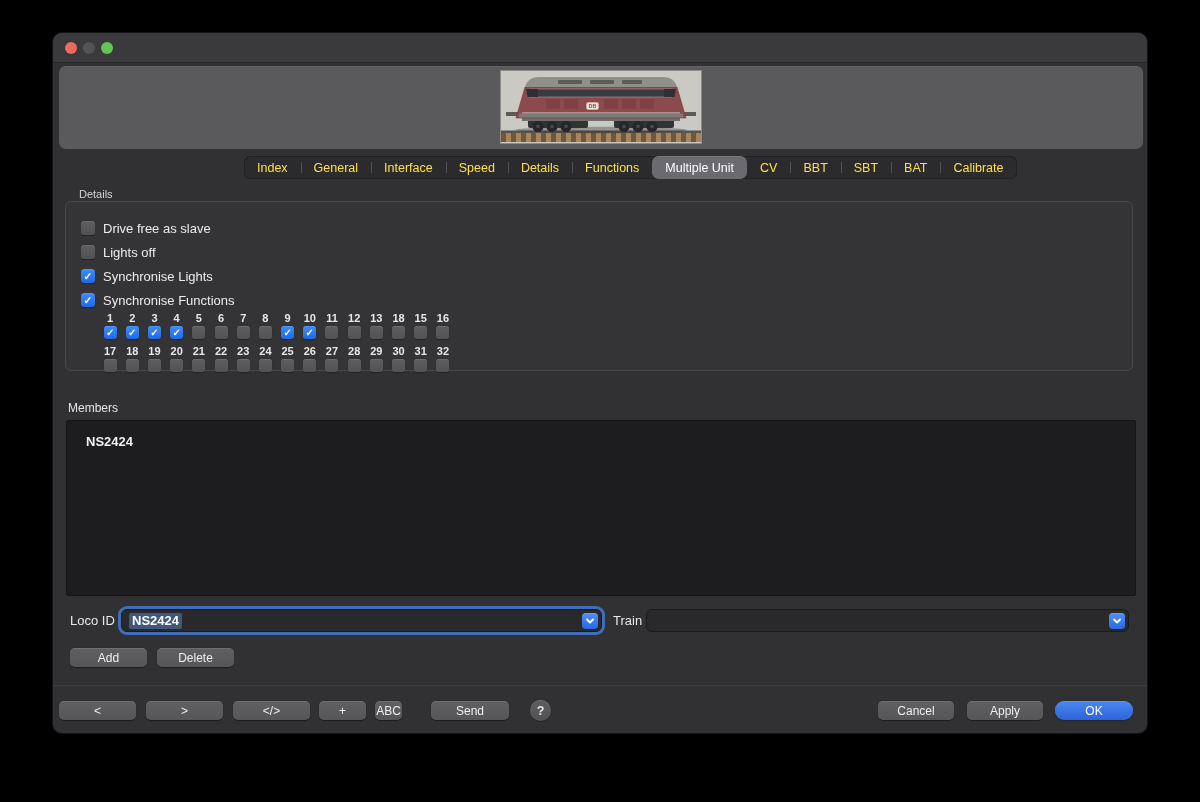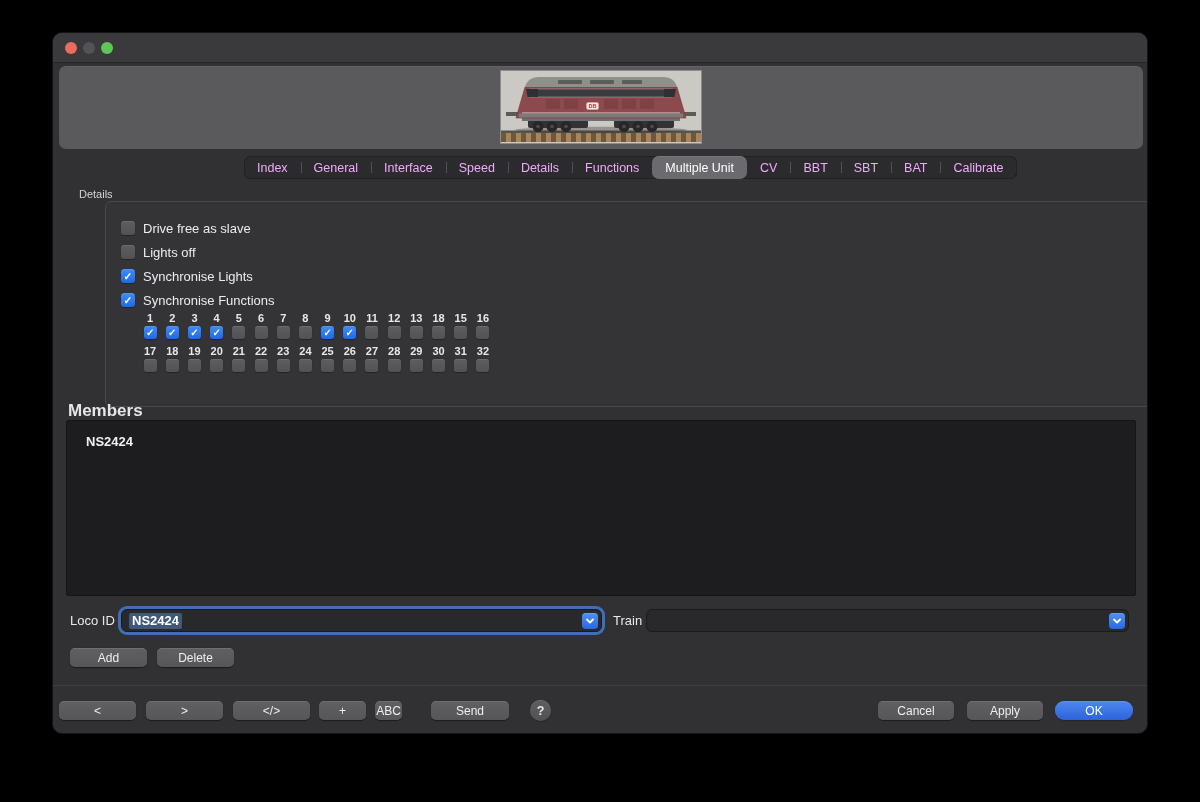--- a/index.html
+++ b/index.html
@@ -25,52 +25,52 @@
   .top-panel { position:absolute; left:6px; top:33px; width:1084px; height:83px;
                background:#5a5a5c; border-radius:7px;
                box-shadow: inset 0 0.5px 0 rgba(255,255,255,.1); }
   .loco-photo { position:absolute; left:50%; top:4px; transform:translateX(-50%); }
 
   
   .tab-bar { position:absolute; left:191px; top:123px; height:23px; display:flex;
              align-items:stretch; background:#2b2b2d; border-radius:7px;
              box-shadow: inset 0 0 0 0.5px rgba(0,0,0,.4); }
   .tab { position:relative; display:flex; align-items:center; padding:0 13px;
-         font-size:12.5px; color:#f0abfc; white-space:nowrap; cursor:default; }
+         font-size:12.5px; color:#fde047; white-space:nowrap; cursor:default; }
   .tab + .tab::before { content:''; position:absolute; left:0; top:6px; bottom:6px;
                         width:1px; background:#515154; }
   .tab.selected { background:#6b6b6f; border-radius:7px; color:#fff;
                   box-shadow: inset 0 0.5px 0 rgba(255,255,255,.18); }
   .tab.selected::before, .tab.selected + .tab::before { display:none; }
 
   
   .group-label { position:absolute; left:26px; top:155px; font-size:11px; color:#d4d4d4; }
-  .groupbox { position:absolute; left:12px; top:168px; width:1068px; height:206px;
-              background:#343436; border:1px solid #49494b; border-radius:6px;margin-left:40px; }
+  .groupbox { position:absolute; left:12px; top:168px; width:1068px; height:170px;
+              background:#343436; border:1px solid #49494b; border-radius:6px; }
 
   .cb-list { position:absolute; left:15px; top:14px; }
   .cb-row { display:flex; align-items:center; height:24px; }
   .cb { flex:none; width:14px; height:14px; border-radius:3.5px;
         background:linear-gradient(#5e5e61,#525255);
         box-shadow: inset 0 0.5px 0 rgba(255,255,255,.2), 0 0.5px 1px rgba(0,0,0,.3);
         display:inline-flex; align-items:center; justify-content:center;
         color:#fff; font-size:10.5px; font-weight:700; line-height:1; }
   .cb.on { background:linear-gradient(#3f8cf8,#2068e8); }
   .cb.sm { width:13px; height:13px; border-radius:3px; font-size:10px; }
   .cb-label { margin-left:8px; font-size:13px; color:#ececec; }
 
   .fn-grid { position:absolute; left:33px; top:110px; }
   .fn-row { display:flex; }
   .fn-row + .fn-row { margin-top:6px; }
   .fn-col { width:22.2px; display:flex; flex-direction:column; align-items:center; }
   .fn-num { font-size:11px; font-weight:700; color:#e8e8e8; height:13px; line-height:13px; }
   .fn-col .cb { margin-top:1px; }
 
   
-  .members-label { position:absolute; left:15px; top:368px; font-size:17px; color:#e6e6e6;font-weight:bold; }
+  .members-label { position:absolute; left:15px; top:368px; font-size:12px; color:#e6e6e6; }
   .members-list { position:absolute; left:13px; top:387px; width:1070px; height:176px;
                   background:#1d1d1f; border:1px solid #151517; border-radius:2px;
                   overflow:hidden; }
   .member-item { padding:13px 0 0 19px; font-size:13px; font-weight:700; color:#f0f0f0; }
 
   
   .field-label { position:absolute; font-size:13px; color:#e8e8e8; top:580px; }
   .combo { position:absolute; top:576px; height:23px; background:#29292b;
            border:1px solid #1b1b1d; border-radius:6px; }
   .combo.focused { box-shadow:0 0 0 3px rgba(67,117,200,.9); }

